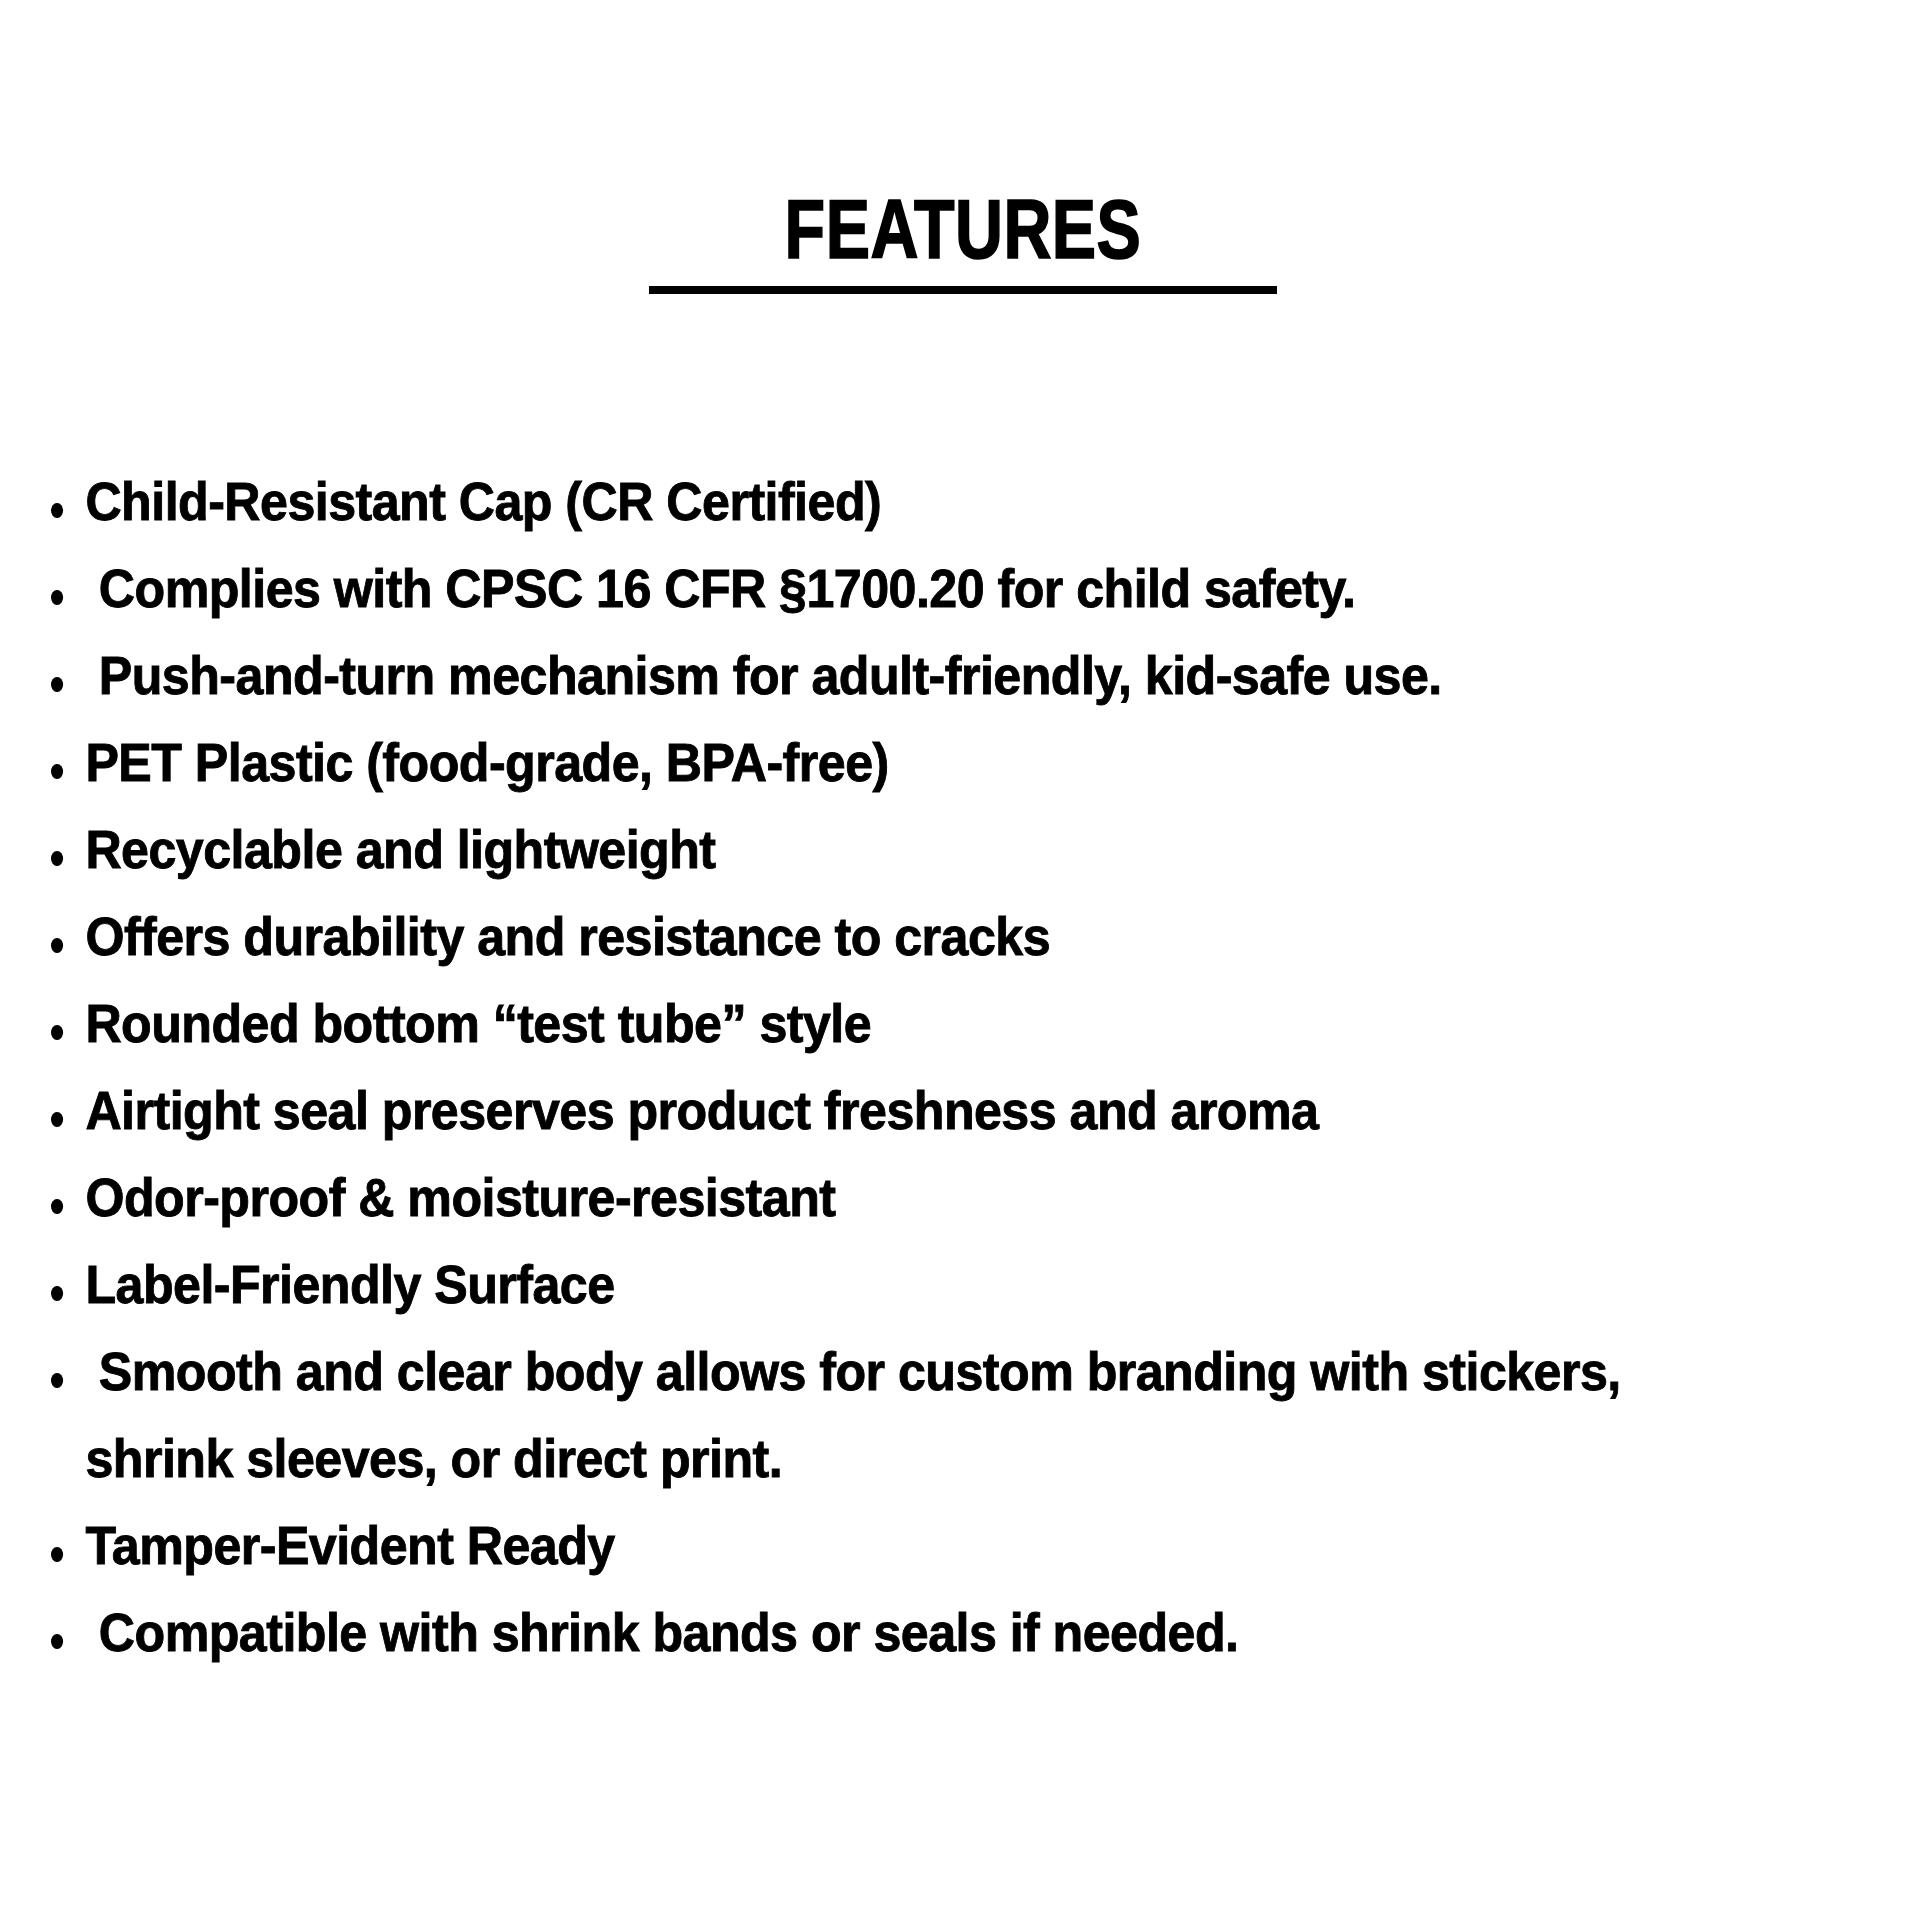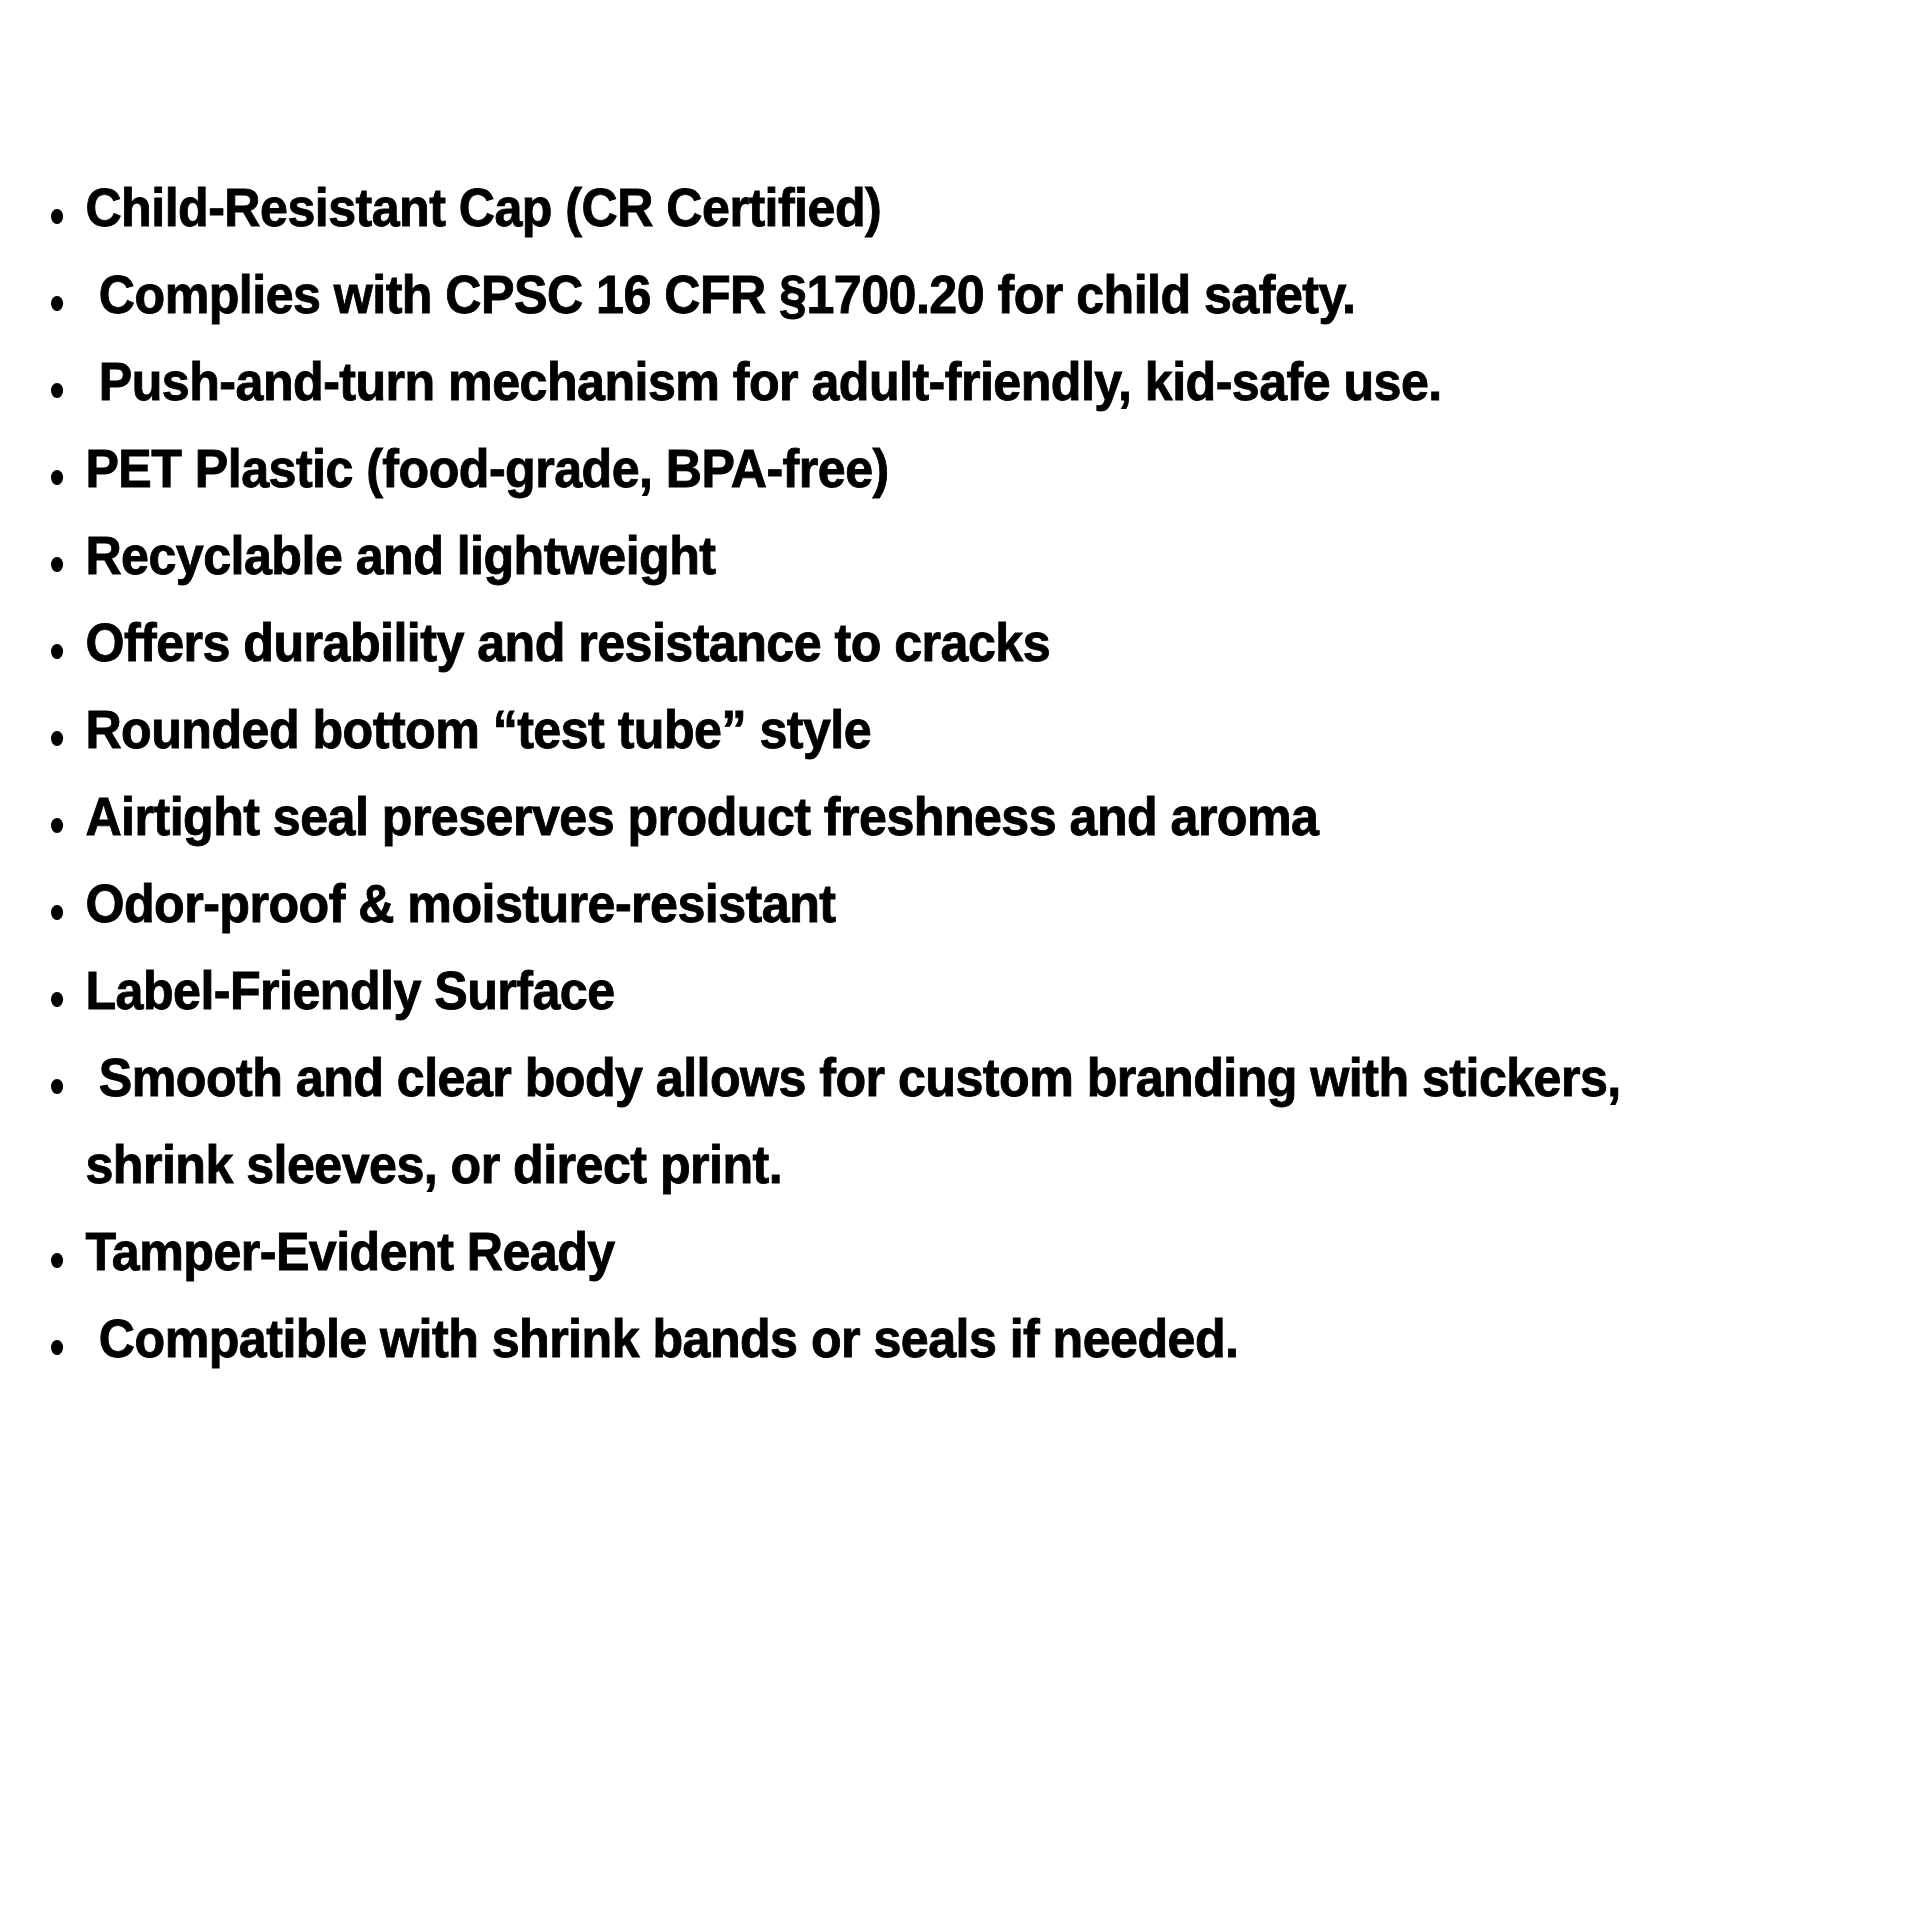--- a/index.html
+++ b/index.html
@@ -63,20 +63,24 @@
     -webkit-text-stroke: 0;
   }
   .txt {
     display: inline;
   }
 </style>
 </head>
 <body>
 
 <div class="page">
+  <header class="hdr">
+    <h1 class="title">FEATURES</h1>
+    <div class="underline"></div>
+  </header>
 
   <ul class="features">
       <li class="feature"><span class="dot"></span><span class="txt">Child-Resistant Cap (CR Certified)</span></li>
       <li class="feature"><span class="dot"></span><span class="txt"> Complies with CPSC 16 CFR §1700.20 for child safety.</span></li>
       <li class="feature"><span class="dot"></span><span class="txt"> Push-and-turn mechanism for adult-friendly, kid-safe use.</span></li>
       <li class="feature"><span class="dot"></span><span class="txt">PET Plastic (food-grade, BPA-free)</span></li>
       <li class="feature"><span class="dot"></span><span class="txt">Recyclable and lightweight</span></li>
       <li class="feature"><span class="dot"></span><span class="txt">Offers durability and resistance to cracks</span></li>
       <li class="feature"><span class="dot"></span><span class="txt">Rounded bottom “test tube” style</span></li>
       <li class="feature"><span class="dot"></span><span class="txt">Airtight seal preserves product freshness and aroma</span></li>

